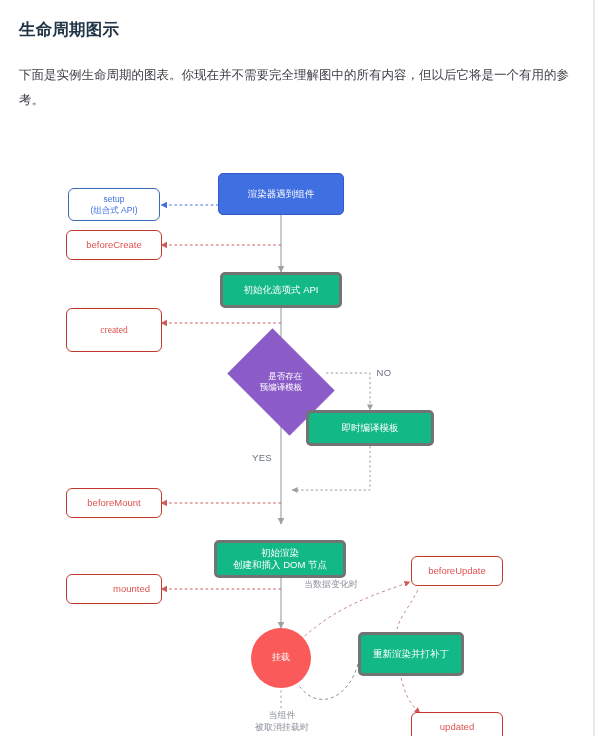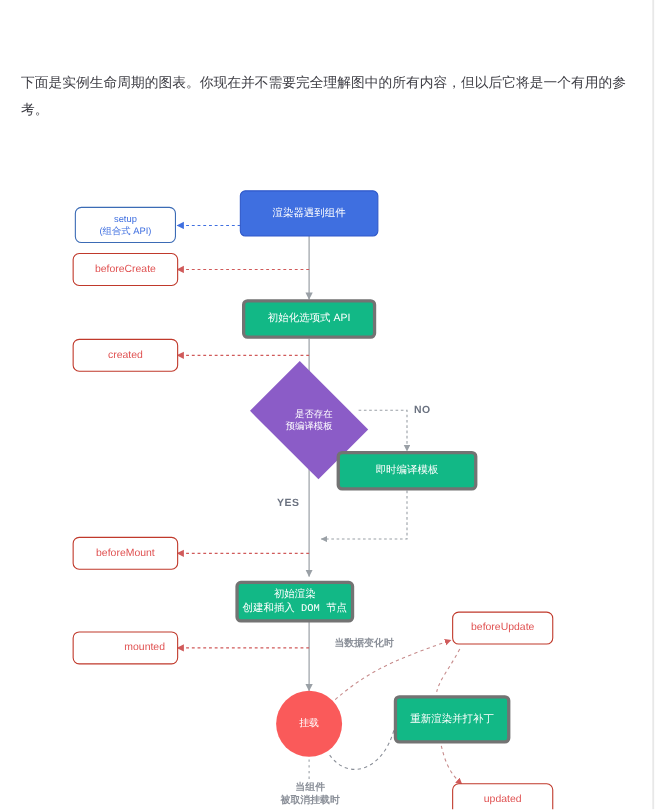--- a/index.html
+++ b/index.html
@@ -109,31 +109,31 @@
     white-space: pre-line;
   }
 
   .wire-label {
     position: absolute;
     font-size: 9px;
     color: #8a8f98;
     text-align: center;
     line-height: 1.3;
     white-space: pre-line;
-    font-weight: bold;
   }
   .wire-label.yesno { font-size: 9.5px; color: #6b7280; letter-spacing: .4px; }
 </style>
 </head>
 <body>
 
 <div id="page">
   <div class="edge-left"></div>
   <div class="edge-right"></div>
 
+  <h1 class="doc-title">生命周期图示</h1>
   <p class="doc-para">下面是实例生命周期的图表。你现在并不需要完全理解图中的所有内容，但以后它将是一个有用的参考。</p>
 
   <div id="diagram">
 
     <svg id="wires" viewBox="0 0 595 624">
       <defs>
         <marker id="ag" markerWidth="7" markerHeight="7" refX="5.6" refY="3" orient="auto">
           <path d="M0,0 L6,3 L0,6 z" fill="#9aa0a6"></path>
         </marker>
         <marker id="ar" markerWidth="7" markerHeight="7" refX="5.6" refY="3" orient="auto">
@@ -175,37 +175,37 @@
 
     <div class="node n-blue" style="left:218px; top:20px; width:126px; height:42px;">渲染器遇到组件</div>
 
     <div class="node n-hookblue" style="left:68px; top:76px; width:92px; height:33px;">setup
 (组合式 API)</div>
 
     <div class="node n-hookred" style="left:66px; top:118px; width:96px; height:30px;">beforeCreate</div>
 
     <div class="node n-green" style="left:220px; top:160px; width:122px; height:36px;">初始化选项式 API</div>
 
-    <div class="node n-hookred" style="left:66px; top:196px; width:96px; height:30px;">created</div>
+    <div class="node n-hookred" style="left:66px; top:196px; width:96px; height:44px;font-family:Liberation Serif, serif;">created</div>
 
     <div class="diamond-wrap" style="left:237px; top:238px; width:88px; height:64px;">
       <div class="diamond-shape"></div>
       <div class="diamond-label">是否存在
 预编译模板</div>
     </div>
 
     <div class="wire-label yesno" style="left:366px; top:255px; width:36px;">NO</div>
 
     <div class="node n-green" style="left:306px; top:298px; width:128px; height:36px;">即时编译模板</div>
 
     <div class="wire-label yesno" style="left:243px; top:340px; width:38px;">YES</div>
 
     <div class="node n-hookred" style="left:66px; top:376px; width:96px; height:30px;">beforeMount</div>
 
-    <div class="node n-green" style="left:214px; top:416px; width:108px; height:38px;font-family:Liberation Mono, monospace;">初始渲染
+    <div class="node n-green" style="left:214px; top:428px; width:132px; height:38px;">初始渲染
 创建和插入 DOM 节点</div>
 
     <div class="node n-hookred" style="left:66px; top:462px; width:96px; height:30px;padding-left:35px;">mounted</div>
 
     <div class="wire-label" style="left:288px; top:467px; width:86px;">当数据变化时</div>
 
     <div class="node n-circle" style="left:251px; top:516px; width:60px; height:60px;">挂载</div>
 
     <div class="node n-hookred" style="left:411px; top:444px; width:92px; height:30px;">beforeUpdate</div>
 

